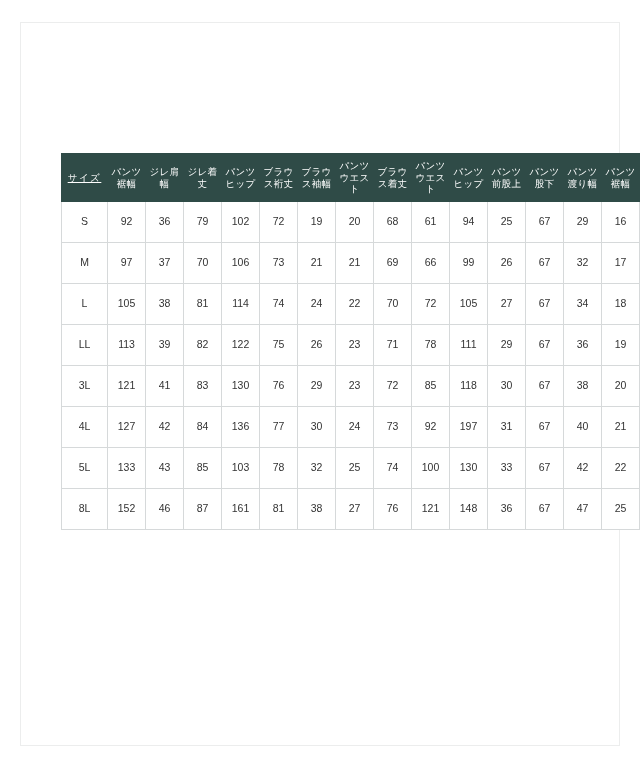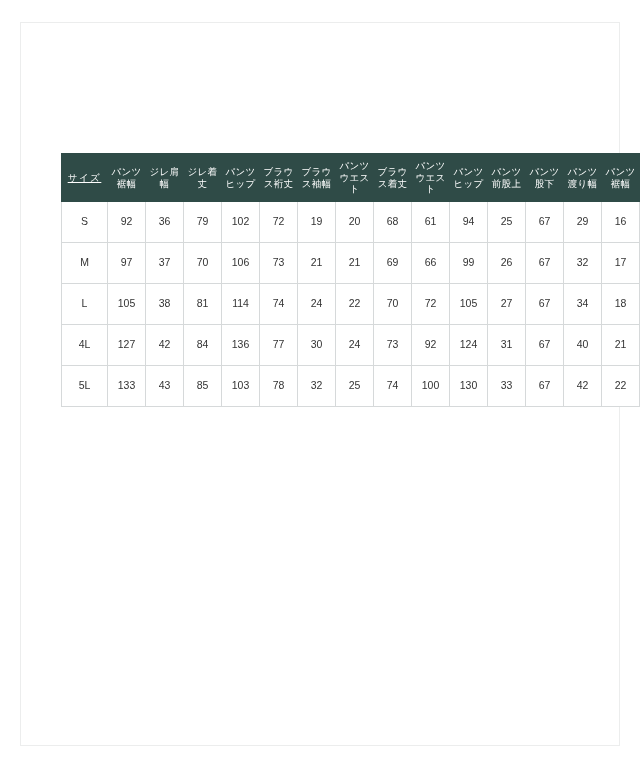--- a/index.html
+++ b/index.html
@@ -171,31 +171,65 @@
             <td>22</td>
             <td>70</td>
             <td>72</td>
             <td>105</td>
             <td>27</td>
             <td>67</td>
             <td>34</td>
             <td>18</td>
           </tr>
           <tr>
+            <td class="rowlabel">LL</td>
+            <td>113</td>
+            <td>39</td>
+            <td>82</td>
+            <td>122</td>
+            <td>75</td>
+            <td>26</td>
+            <td>23</td>
+            <td>71</td>
+            <td>78</td>
+            <td>111</td>
+            <td>29</td>
+            <td>67</td>
+            <td>36</td>
+            <td>19</td>
+          </tr>
+          <tr>
+            <td class="rowlabel">3L</td>
+            <td>121</td>
+            <td>41</td>
+            <td>83</td>
+            <td>130</td>
+            <td>76</td>
+            <td>29</td>
+            <td>23</td>
+            <td>72</td>
+            <td>85</td>
+            <td>118</td>
+            <td>30</td>
+            <td>67</td>
+            <td>38</td>
+            <td>20</td>
+          </tr>
+          <tr>
             <td class="rowlabel">4L</td>
             <td>127</td>
             <td>42</td>
             <td>84</td>
             <td>136</td>
             <td>77</td>
             <td>30</td>
             <td>24</td>
             <td>73</td>
             <td>92</td>
-            <td>124</td>
+            <td>197</td>
             <td>31</td>
             <td>67</td>
             <td>40</td>
             <td>21</td>
           </tr>
           <tr>
             <td class="rowlabel">5L</td>
             <td>133</td>
             <td>43</td>
             <td>85</td>
@@ -204,17 +238,34 @@
             <td>32</td>
             <td>25</td>
             <td>74</td>
             <td>100</td>
             <td>130</td>
             <td>33</td>
             <td>67</td>
             <td>42</td>
             <td>22</td>
           </tr>
+          <tr>
+            <td class="rowlabel">8L</td>
+            <td>152</td>
+            <td>46</td>
+            <td>87</td>
+            <td>161</td>
+            <td>81</td>
+            <td>38</td>
+            <td>27</td>
+            <td>76</td>
+            <td>121</td>
+            <td>148</td>
+            <td>36</td>
+            <td>67</td>
+            <td>47</td>
+            <td>25</td>
+          </tr>
         </tbody>
       </table>
     </div>
   </div>
 </div>
 
 </body></html>

